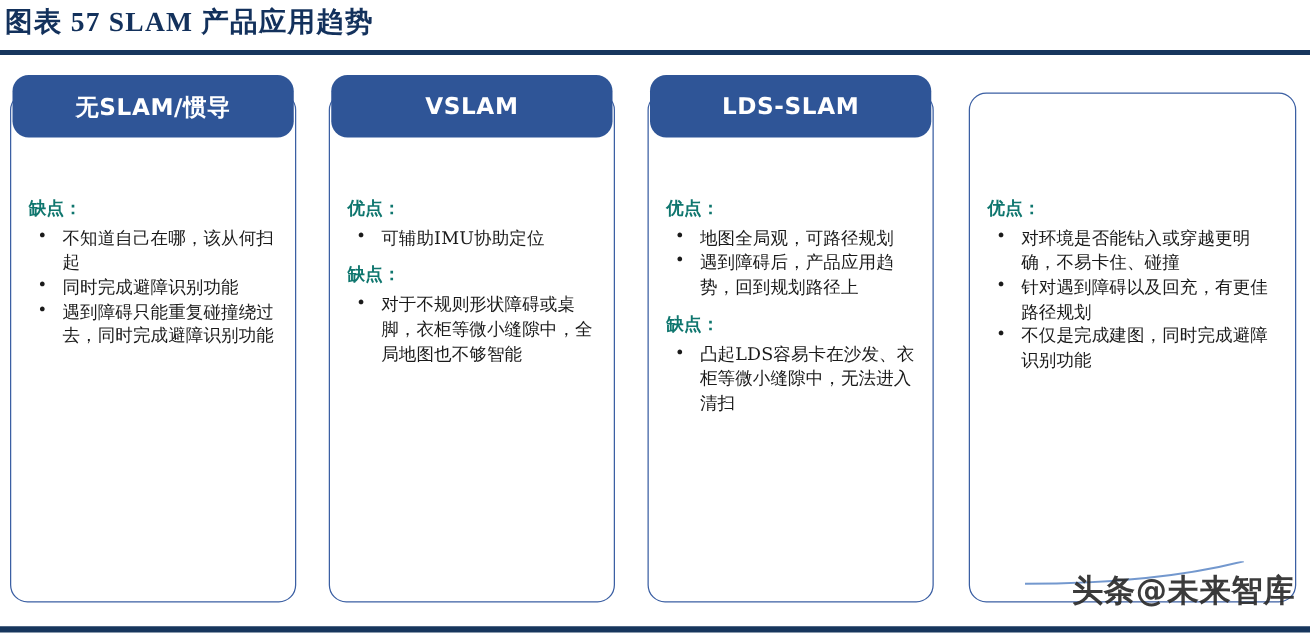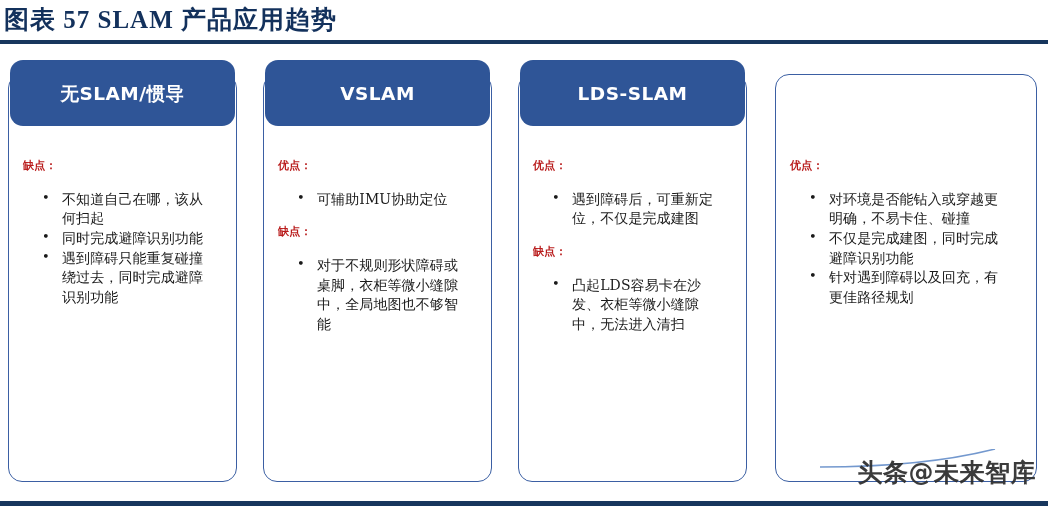--- a/index.html
+++ b/index.html
@@ -22,21 +22,21 @@
     left: 0;
     top: 0;
     width: 1048px;
     height: 46px;
   }
   .title-text {
     position: absolute;
     left: 4px;
     top: 3px;
     font-family: "Liberation Serif", "DejaVu Serif", serif;
-    font-size: 25px;
+    font-size: 22px;
     font-weight: bold;
     color: #13315c;
     letter-spacing: 1px;
     white-space: nowrap;
   }
   .title-rule {
     position: absolute;
     left: 0;
     top: 40px;
     width: 1048px;
@@ -72,21 +72,21 @@
     box-sizing: border-box;
     border: 1.3px solid #3b5fa3;
     border-radius: 14px;
     background: #ffffff;
   }
   .card-header {
     position: absolute;
     left: 2px;
     top: 0;
     width: calc(100% - 4px);
-    height: 66px;
+    height: 50px;
     box-sizing: border-box;
     background: #2f5597;
     border-radius: 13px;
     color: #ffffff;
     display: flex;
     align-items: center;
     justify-content: center;
   }
   .card-header-label {
     font-family: "DejaVu Sans", sans-serif;
@@ -107,32 +107,32 @@
     padding: 0 10px 0 14px;
     overflow: hidden;
   }
 
   .section {
     margin: 0 0 11px 0;
   }
   .section:last-child { margin-bottom: 0; }
 
   .section-title {
-    font-family: Liberation Mono, monospace;
-    font-size: 11px;
-    font-weight: bold;
-    color: #b91c1c;
+    font-family: Liberation Serif, serif;
+    font-size: 14px;
+    font-weight: bold;
+    color: #0f766e;
     line-height: 1.35;
     margin-bottom: 1px;
     letter-spacing: 0.2px;
   }
 
   ul.bullets {
     list-style: none;
-    margin: 16px;
+    margin: 4px;
     padding: 0;
   }
   ul.bullets > li {
     position: relative;
     padding-left: 23px;
     font-family: "DejaVu Serif", "Liberation Serif", serif;
     font-size: 14px;
     color: #1a1a1a;
     line-height: 1.40;
     margin-bottom: 0px;
@@ -241,21 +241,22 @@
       <span class="card-header-label">VSLAM</span>
     </div>
   </div>
 
   <div class="card c2">
     <div class="card-body">
       <div class="card-content">
         <div class="section">
           <div class="section-title">优点：</div>
           <ul class="bullets">
-            <li>遇到障碍后，可重新定位，不仅是完成建图</li>
+            <li>地图全局观，可路径规划</li>
+            <li>遇到障碍后，产品应用趋势，回到规划路径上</li>
           </ul>
         </div>
         <div class="section">
           <div class="section-title">缺点：</div>
           <ul class="bullets">
             <li>凸起LDS容易卡在沙发、衣柜等微小缝隙中，无法进入清扫</li>
           </ul>
         </div>
       </div>
     </div>
@@ -264,22 +265,22 @@
     </div>
   </div>
 
   <div class="card c3">
     <div class="card-body">
       <div class="card-content">
         <div class="section">
           <div class="section-title">优点：</div>
           <ul class="bullets">
             <li>对环境是否能钻入或穿越更明确，不易卡住、碰撞</li>
+            <li>针对遇到障碍以及回充，有更佳路径规划</li>
             <li>不仅是完成建图，同时完成避障识别功能</li>
-            <li>针对遇到障碍以及回充，有更佳路径规划</li>
           </ul>
         </div>
       </div>
     </div>
   </div>
 
 </div>
 
 <svg class="watermark-swoosh" viewBox="0 0 210 48" xmlns="http://www.w3.org/2000/svg">
   <path d="M0 18 C 60 18, 120 14, 175 0" stroke="#5b86c6" stroke-width="1.6" fill="none" opacity="0.85"></path>

